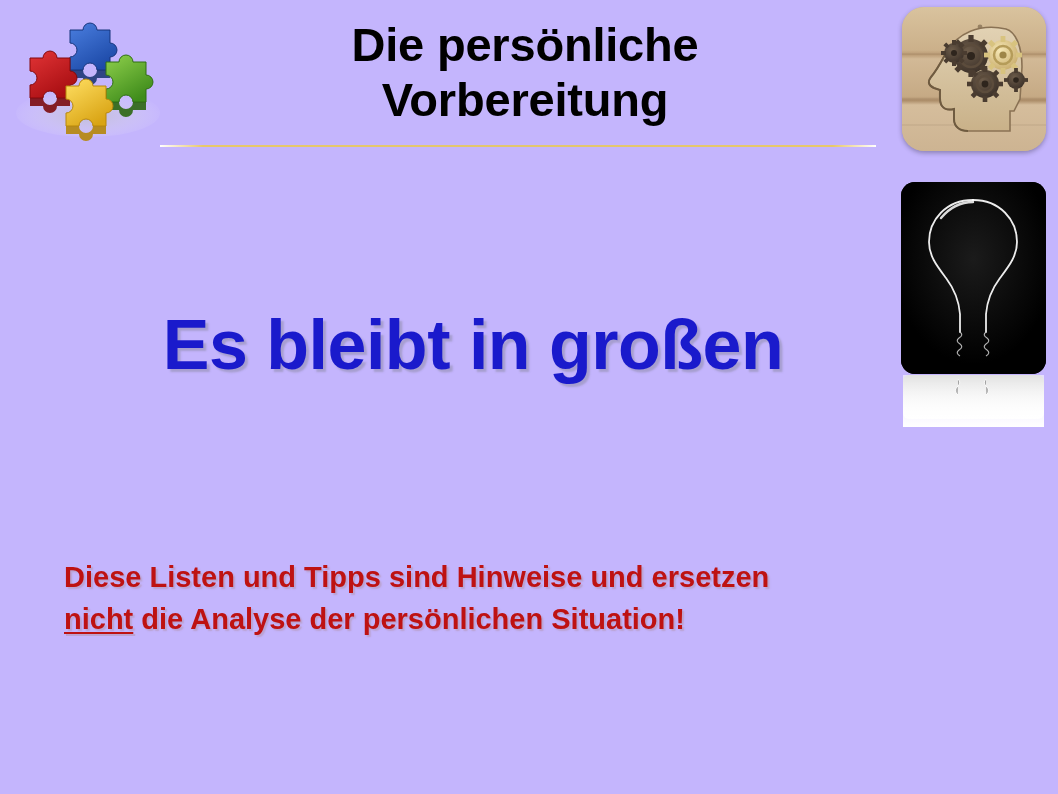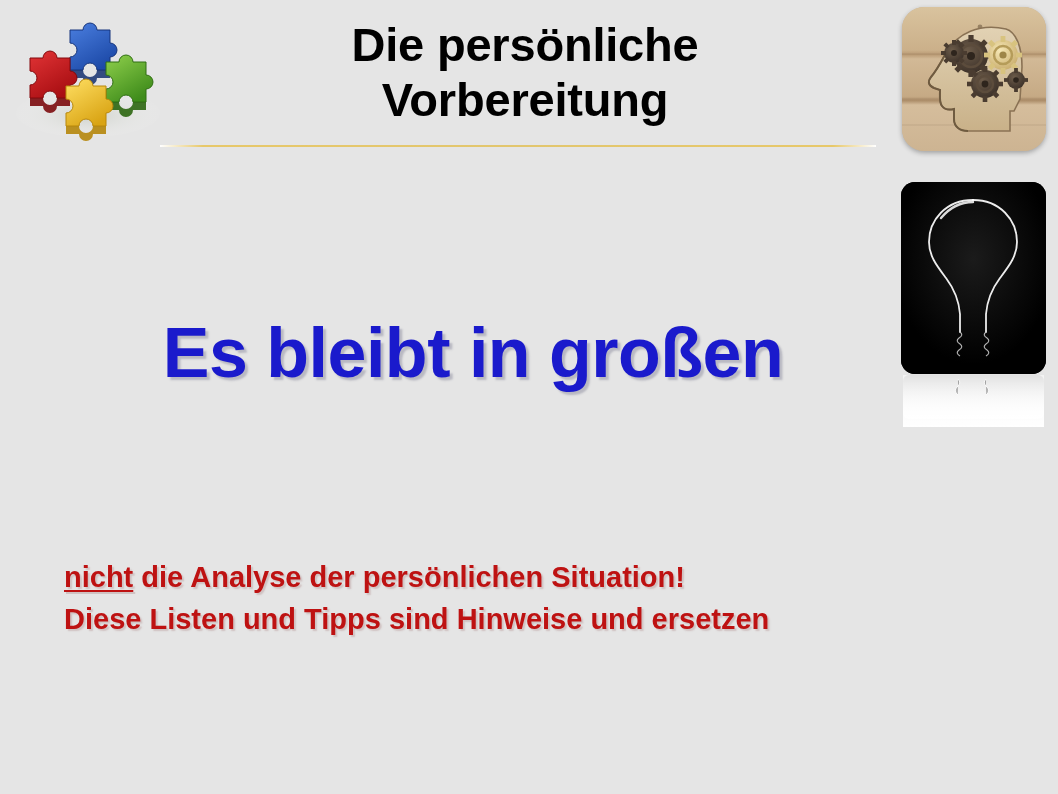--- a/index.html
+++ b/index.html
@@ -8,21 +8,21 @@
     padding: 0;
     background: #ffffff;
   }
   body {
     font-family: "Liberation Sans", sans-serif;
   }
   #slide {
     position: relative;
     width: 1058px;
     height: 794px;
-    background: #e5e5e5;
+    background: #c4b5fd;
     overflow: hidden;
   }
 
   
   .title-block {
     position: absolute;
     left: 175px;
     top: 18px;
     width: 700px;
     text-align: center;
@@ -95,21 +95,21 @@
     top: 193px;
     width: 141px;
     height: 52px;
     overflow: hidden;
   }
 
   
   .statement {
     position: absolute;
     left: 58px;
-    top: 313px;
+    top: 305px;
     width: 830px;
     font-family: "Liberation Sans", sans-serif;
     font-weight: bold;
     font-size: 70px;
     line-height: 1.16;
     color: #1A1ACC;
     text-align: center;
     text-shadow: 3px 3px 2px rgba(130,130,150,0.45);
     letter-spacing: -0.5px;
   }
@@ -370,17 +370,17 @@
         <rect x="0" y="0" width="141" height="52" fill="url(#reflFade)"></rect>
       </svg>
     </div>
   </div>
 
   <div class="statement">
     <div>Es bleibt in großen</div>
   </div>
 
   <div class="note">
+    <span class="note-line">Diese Listen und Tipps sind Hinweise und ersetzen</span>
     <span class="note-line"><span class="u">nicht</span><span> die Analyse der persönlichen Situation!</span></span>
-    <span class="note-line">Diese Listen und Tipps sind Hinweise und ersetzen</span>
   </div>
 
 </div>
 
 </body></html>

